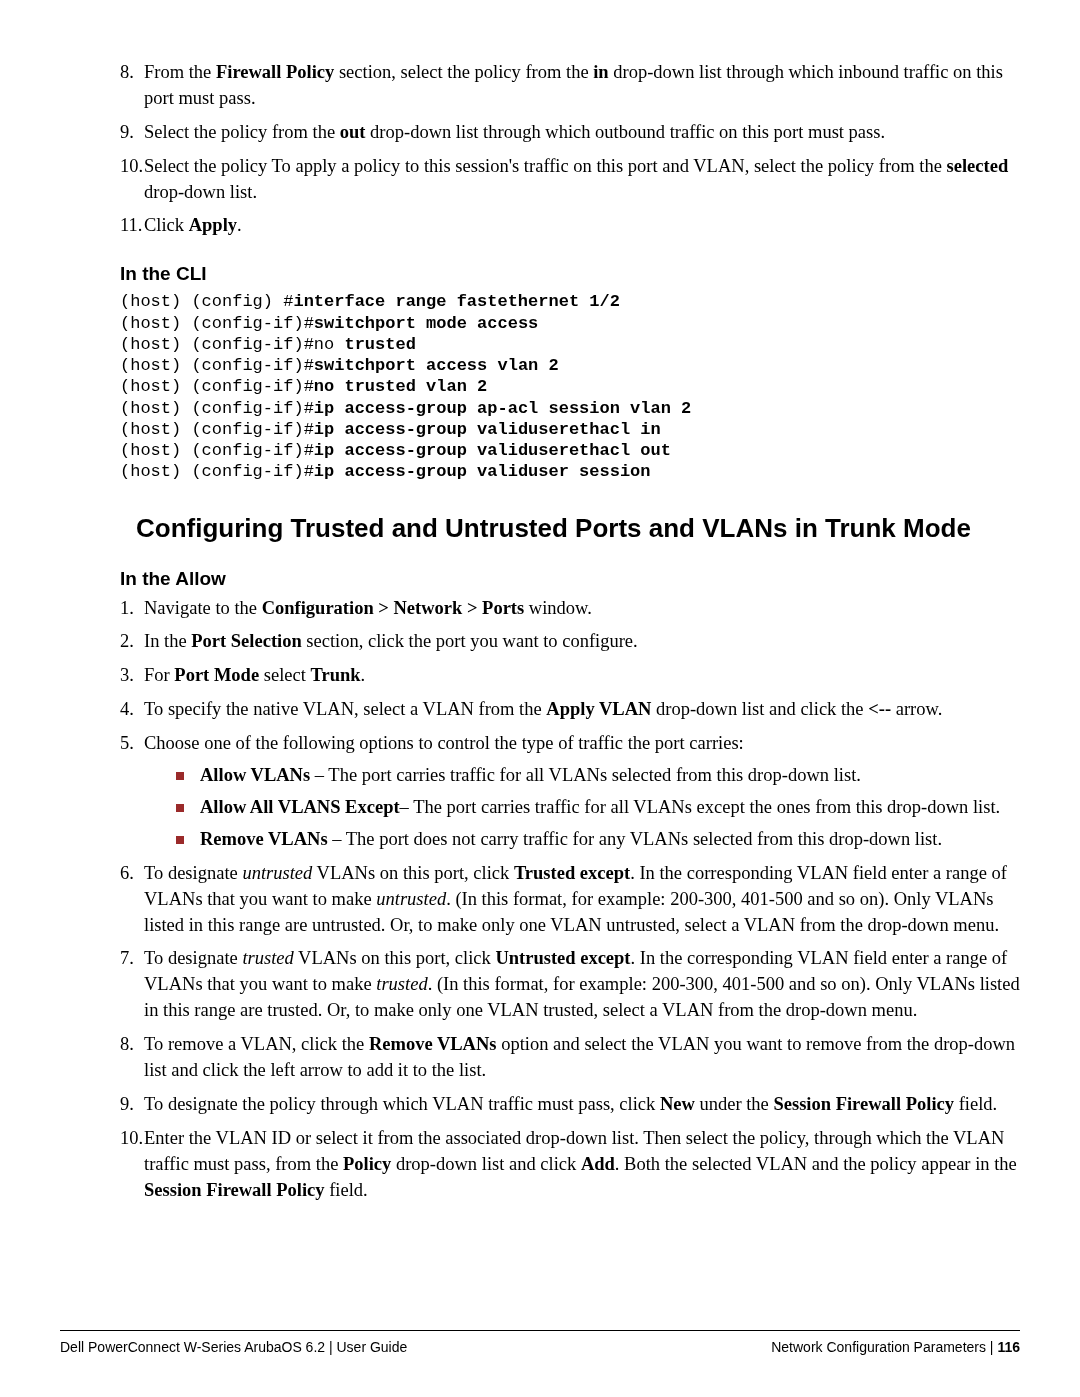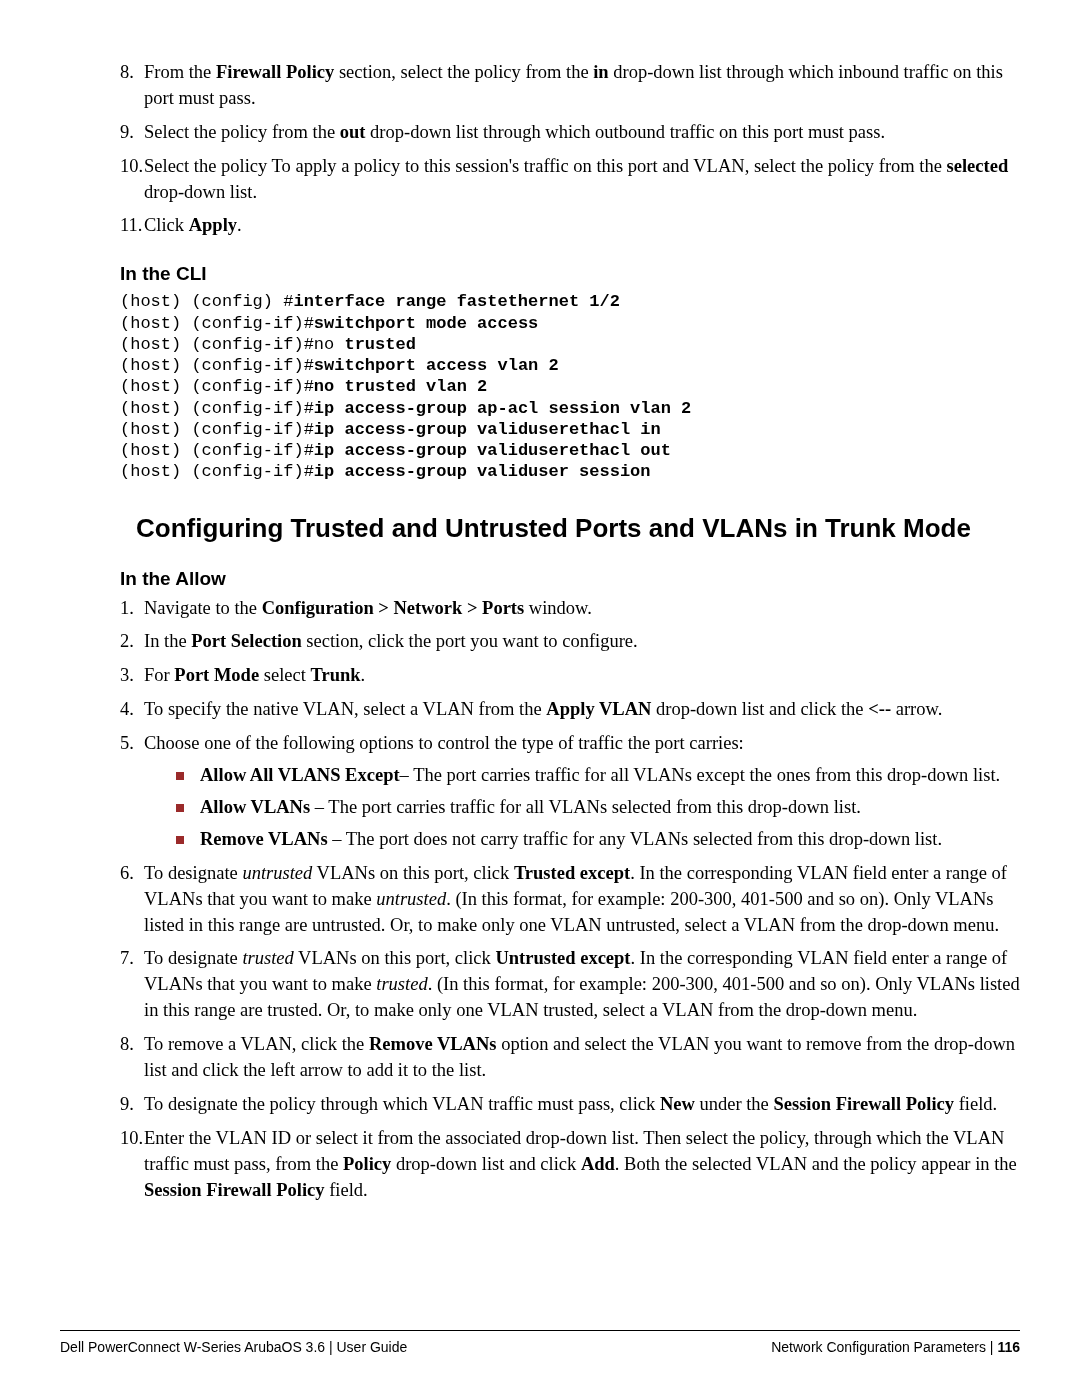--- a/index.html
+++ b/index.html
@@ -128,32 +128,32 @@
     <h2 class="section">Configuring Trusted and Untrusted Ports and VLANs in Trunk Mode</h2>
 
     <h3 class="sub">In the Allow</h3>
 
     <ol class="main-list" id="steps-webui">
         <li><span class="num">1.</span><span>Navigate to the <span class="b">Configuration &gt; Network &gt; Ports</span> window.</span></li>
         <li><span class="num">2.</span><span>In the <span class="b">Port Selection</span> section, click the port you want to configure.</span></li>
         <li><span class="num">3.</span><span>For <span class="b">Port Mode</span> select <span class="b">Trunk</span>.</span></li>
         <li><span class="num">4.</span><span>To specify the native VLAN, select a VLAN from the <span class="b">Apply VLAN</span> drop-down list and click the <span class="b">&lt;--</span> arrow.</span></li>
         <li><span class="num">5.</span><span>Choose one of the following options to control the type of traffic the port carries:</span><ul class="bullets">
+            <li><span class="b">Allow VLANs</span> – The port carries traffic for all VLANs selected from this drop-down list.</li>
             <li><span class="b">Allow All VLANS Except</span>– The port carries traffic for all VLANs except the ones from this drop-down list.</li>
-            <li><span class="b">Allow VLANs</span> – The port carries traffic for all VLANs selected from this drop-down list.</li>
             <li><span class="b">Remove VLANs</span> – The port does not carry traffic for any VLANs selected from this drop-down list.</li>
           </ul></li>
         <li><span class="num">6.</span><span>To designate <span class="i">untrusted</span> VLANs on this port, click <span class="b">Trusted except</span>. In the corresponding VLAN field enter a range of VLANs that you want to make <span class="i">untrusted</span>. (In this format, for example: 200-300, 401-500 and so on). Only VLANs listed in this range are untrusted. Or, to make only one VLAN untrusted, select a VLAN from the drop-down menu.</span></li>
         <li><span class="num">7.</span><span>To designate <span class="i">trusted</span> VLANs on this port, click <span class="b">Untrusted except</span>. In the corresponding VLAN field enter a range of VLANs that you want to make <span class="i">trusted</span>. (In this format, for example: 200-300, 401-500 and so on). Only VLANs listed in this range are trusted. Or, to make only one VLAN trusted, select a VLAN from the drop-down menu.</span></li>
         <li><span class="num">8.</span><span>To remove a VLAN, click the <span class="b">Remove VLANs</span> option and select the VLAN you want to remove from the drop-down list and click the left arrow to add it to the list.</span></li>
         <li><span class="num">9.</span><span>To designate the policy through which VLAN traffic must pass, click <span class="b">New</span> under the <span class="b">Session Firewall Policy</span> field.</span></li>
         <li><span class="num">10.</span><span>Enter the VLAN ID or select it from the associated drop-down list. Then select the policy, through which the VLAN traffic must pass, from the <span class="b">Policy</span> drop-down list and click <span class="b">Add</span>. Both the selected VLAN and the policy appear in the <span class="b">Session Firewall Policy</span> field.</span></li>
       </ol>
 
   </div>
 
   <div class="footer">
-    <span>Dell PowerConnect W-Series ArubaOS 3.6 | User Guide</span>
+    <span>Dell PowerConnect W-Series ArubaOS 6.2 | User Guide</span>
     <span>
       <span>Network Configuration Parameters</span><span> | </span><span class="b">116</span>
     </span>
   </div>
 </div>
 
 </body></html>

